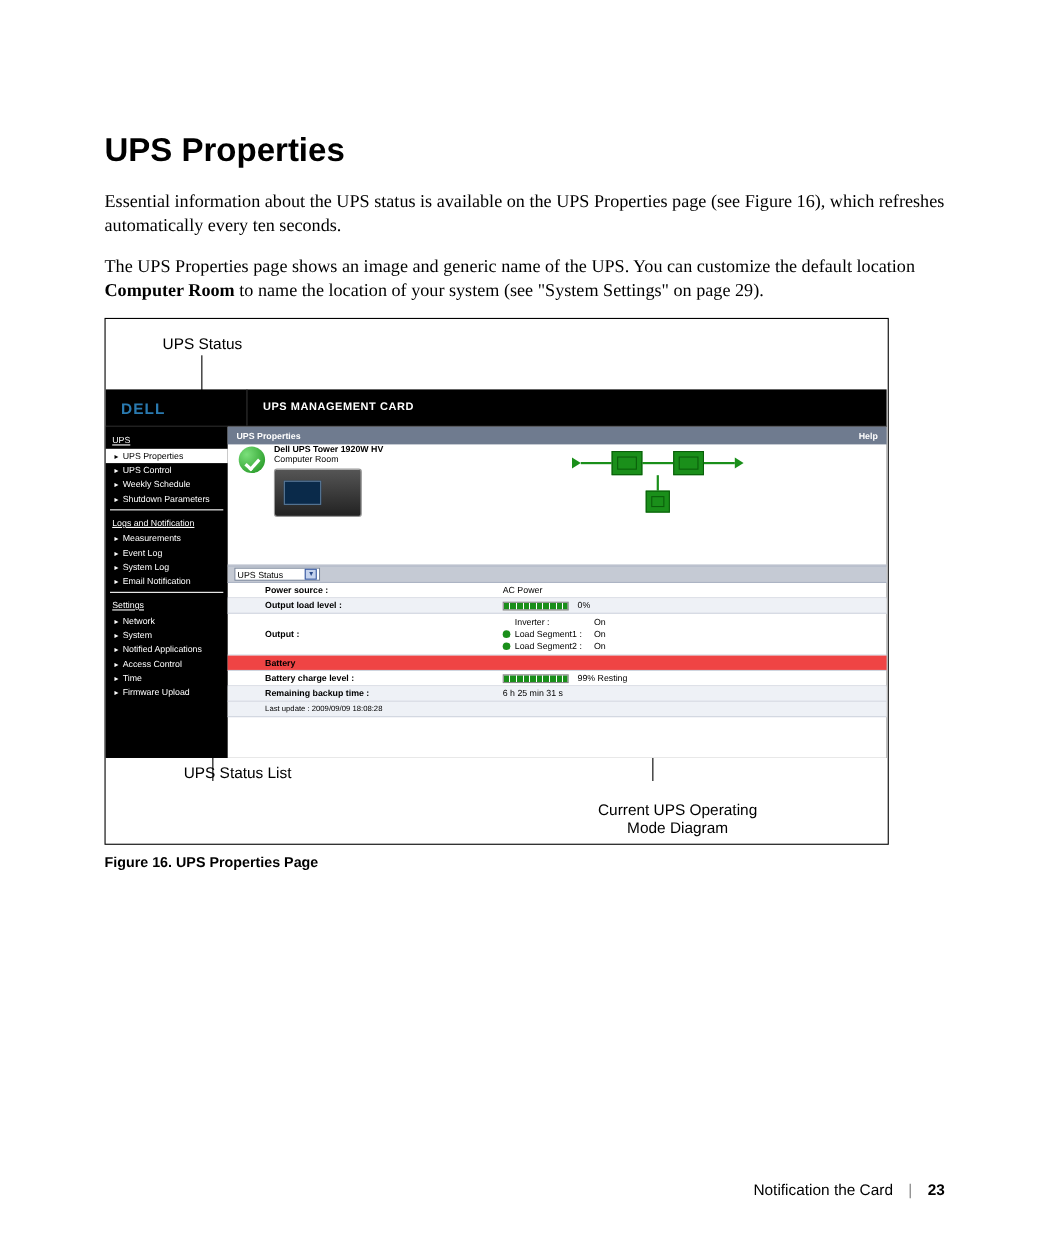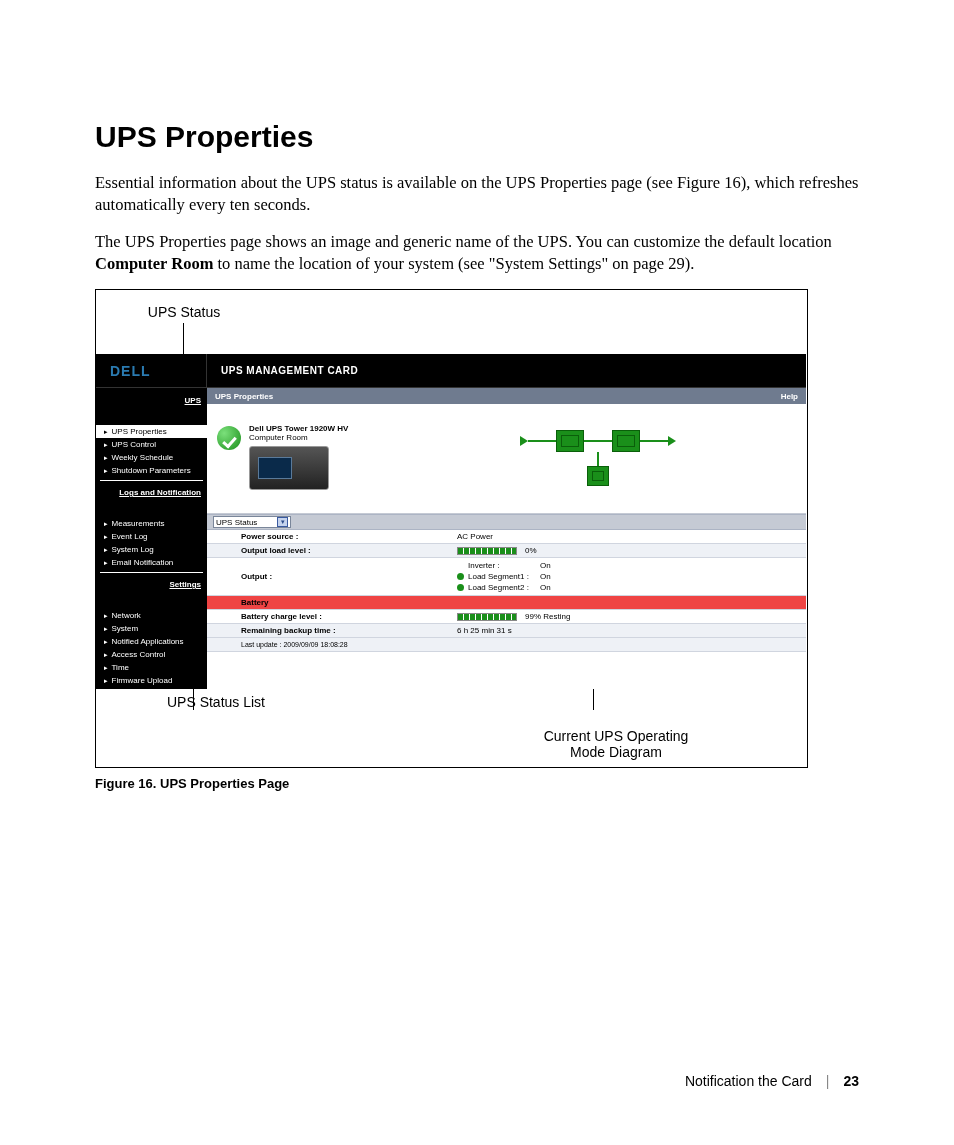--- a/index.html
+++ b/index.html
@@ -41,45 +41,45 @@
     font-family: Arial, Helvetica, sans-serif;
   }
   .hdr-bar {
     height: 34px;
     display: flex; align-items: center;
     border-bottom: 1px solid #333;
   }
   .logo {
     color:#2a7ab0; font-weight: bold; font-size: 14px;
     letter-spacing: 1px;
-    padding: 0 14px; width: 111px;
+    padding: 0 14px; width: 129px;
     border-right: 1px solid #333;
     height: 100%; display:flex; align-items:center;
   }
   .hdr-title { color:#fff; font-size:10px; font-weight:bold; padding-left:14px; letter-spacing: .5px;}
   .lower { display:flex; height: calc(100% - 34px); }
   .sidebar { width:111px; background:#000; padding:4px 0 0 0; }
-  .nav-section { color:#fff; font-size:8px; font-weight:bold; padding:4px 6px 20px 6px; text-decoration: underline; text-align: right; }
+  .nav-section { color:#fff; font-size:8px; font-weight:normal; padding:4px 6px 3px 6px; text-decoration: underline; }
   .nav-item {
     color:#fff; font-size:8px; padding:2px 6px 2px 8px;
     display:flex; align-items:center; gap:4px;
     cursor:pointer;
   }
   .nav-item::before { content:"▸"; font-size:7px; color:#fff; }
   .nav-item.active { background:#fff; color:#000; }
   .nav-item.active::before { color:#000; }
   .sidebar hr { border:none; border-top:1px solid #fff; margin:3px 4px; }
   .content { flex:1; background:#fff; position:relative; }
   .panel-hdr {
     height:16px; background:#6f7b8f; color:#fff; font-size:8px; font-weight:bold;
     display:flex; align-items:center; justify-content:space-between;
     padding:0 8px;
   }
   .panel-top {
-    height: 110px; display:flex; align-items:flex-start; padding:20px 10px;
+    height: 110px; display:flex; align-items:flex-start; padding:0 10px;
     gap: 30px; border-bottom:1px solid #c5cad4;
   }
   .status-icon {
     width:24px; height:24px; border-radius:50%;
     background: radial-gradient(circle at 30% 30%, #7be07b, #1a8f1a);
     position:relative; margin-top:2px;
   }
   .status-icon::after{
     content:""; position:absolute; left:6px; top:11px;
     width:10px; height:5px; border-left:3px solid #fff; border-bottom:3px solid #fff;

